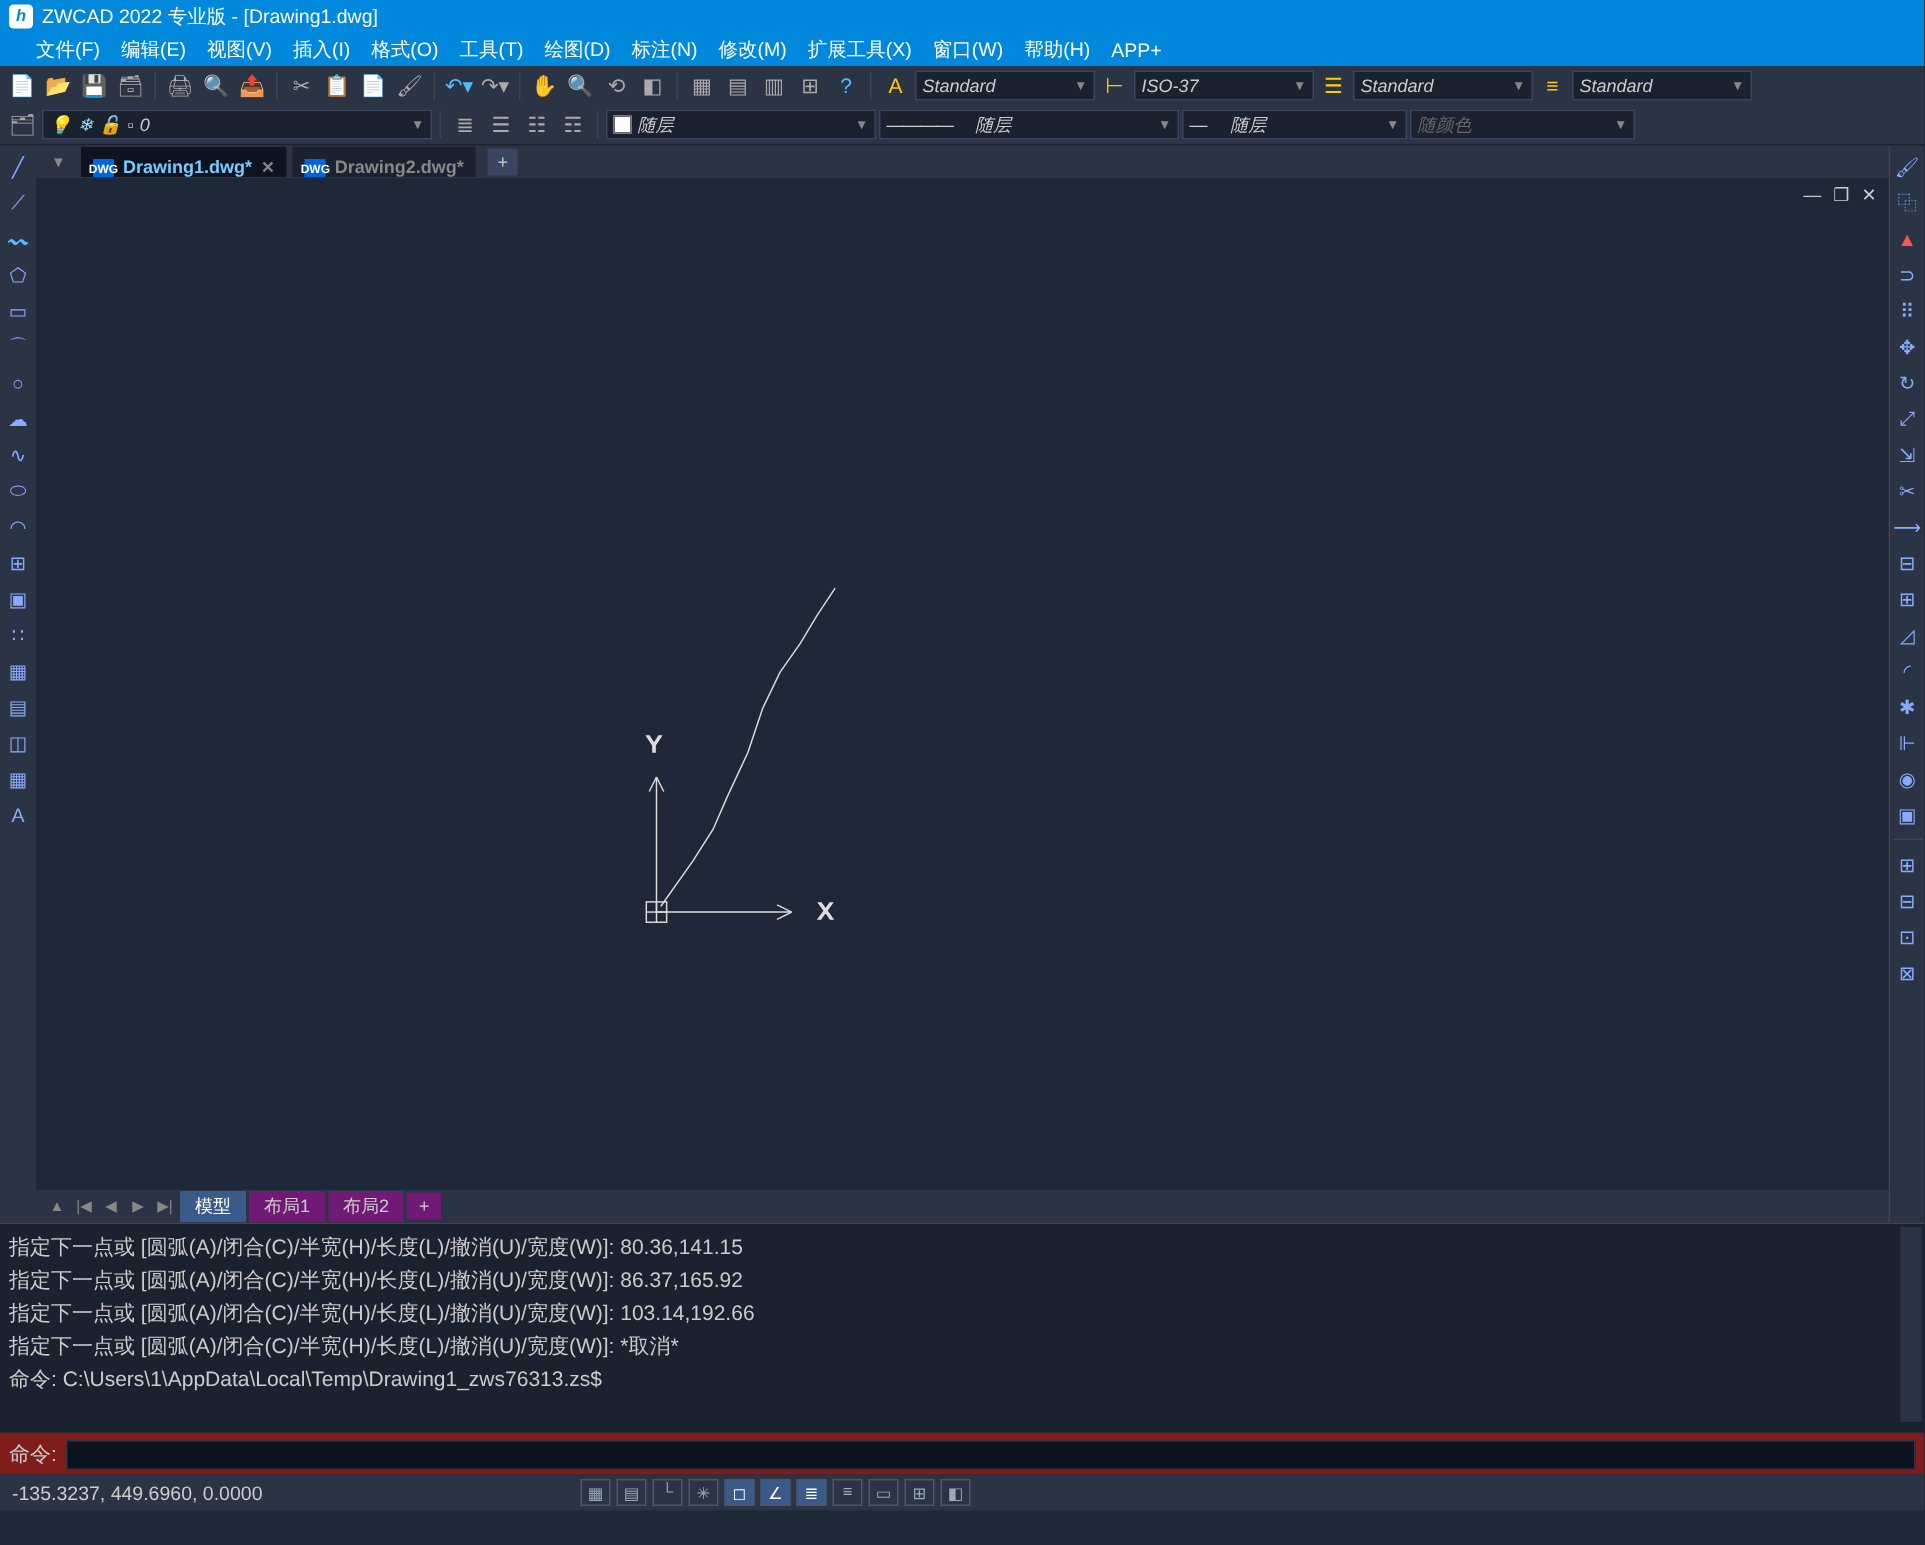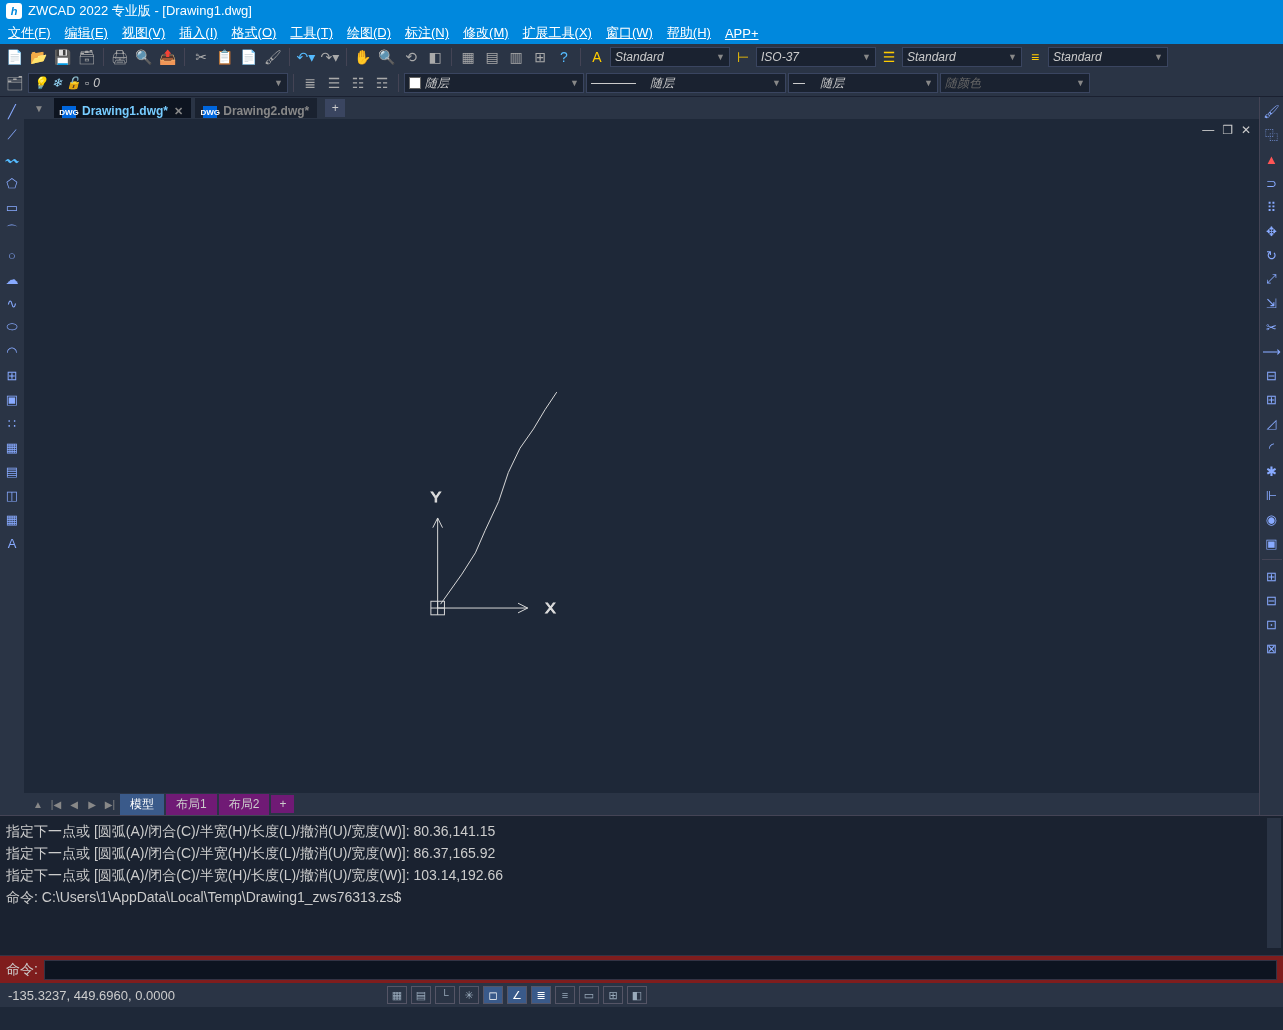--- a/index.html
+++ b/index.html
@@ -1,19 +1,19 @@
 <!DOCTYPE html>
 <html><head>
 <meta charset="utf-8">
 <style>
 * { margin: 0; padding: 0; box-sizing: border-box; font-family: "Microsoft YaHei", Arial, sans-serif; }
 body { background: #1e2838; color: #ccc; width: 1283px; height: 1030px; overflow: hidden; font-size: 12px; }
 .titlebar { background: #0088dd; color: #fff; height: 22px; display: flex; align-items: center; padding: 0 6px; font-size: 13px; }
 .titlebar .app-icon { width: 16px; height: 16px; background: #fff; border-radius: 3px; margin-right: 6px; display: flex; align-items: center; justify-content: center; color: #0088dd; font-style: italic; font-weight: bold; font-size: 11px; }
-.menubar { background: #0088dd; height: 22px; display: flex; align-items: center; padding: 0 8px; gap: 14px; color: #fff; font-size: 13px; text-decoration: underline; }
+.menubar { background: #0088dd; height: 22px; display: flex; align-items: center; padding: 0 24px; gap: 14px; color: #fff; font-size: 13px; }
 .menubar span { cursor: default; }
 .toolbars { background: #2a3445; border-bottom: 1px solid #1a2030; }
 .toolbar-row { display: flex; align-items: center; height: 26px; padding: 0 4px; gap: 2px; }
 .tb-btn { width: 22px; height: 22px; display: flex; align-items: center; justify-content: center; color: #aaa; font-size: 14px; }
 .tb-sep { width: 1px; height: 18px; background: #445; margin: 0 3px; }
 .tb-dropdown { background: #1a2230; border: 1px solid #3a4560; height: 20px; display: flex; align-items: center; padding: 0 4px; color: #ccc; font-size: 12px; gap: 4px; font-family: monospace; font-style: italic; }
 .tb-dropdown .arrow { margin-left: auto; font-size: 9px; color: #888; }
 .tb-dropdown .swatch { width: 12px; height: 12px; background: #fff; border: 1px solid #666; }
 .main-area { display: flex; height: 718px; }
 .left-toolbar, .right-toolbar { width: 24px; background: #2a3445; display: flex; flex-direction: column; align-items: center; padding-top: 4px; gap: 4px; }
@@ -255,20 +255,21 @@
     <span class="vtb-btn">⊟</span>
     <span class="vtb-btn">⊡</span>
     <span class="vtb-btn">⊠</span>
   </div>
 </div>
 
 <div class="command-history">
   <div class="line">指定下一点或 [圆弧(A)/闭合(C)/半宽(H)/长度(L)/撤消(U)/宽度(W)]: 80.36,141.15</div>
   <div class="line">指定下一点或 [圆弧(A)/闭合(C)/半宽(H)/长度(L)/撤消(U)/宽度(W)]: 86.37,165.92</div>
   <div class="line">指定下一点或 [圆弧(A)/闭合(C)/半宽(H)/长度(L)/撤消(U)/宽度(W)]: 103.14,192.66</div>
+  <div class="line">指定下一点或 [圆弧(A)/闭合(C)/半宽(H)/长度(L)/撤消(U)/宽度(W)]: *取消*</div>
   <div class="line">命令: C:\Users\1\AppData\Local\Temp\Drawing1_zws76313.zs$</div>
   <div class="scroll-ind"></div>
 </div>
 
 <div class="cmd-input-row">
   <span>命令:</span>
   <input type="text" value="" style="">
 </div>
 
 <div class="statusbar">

